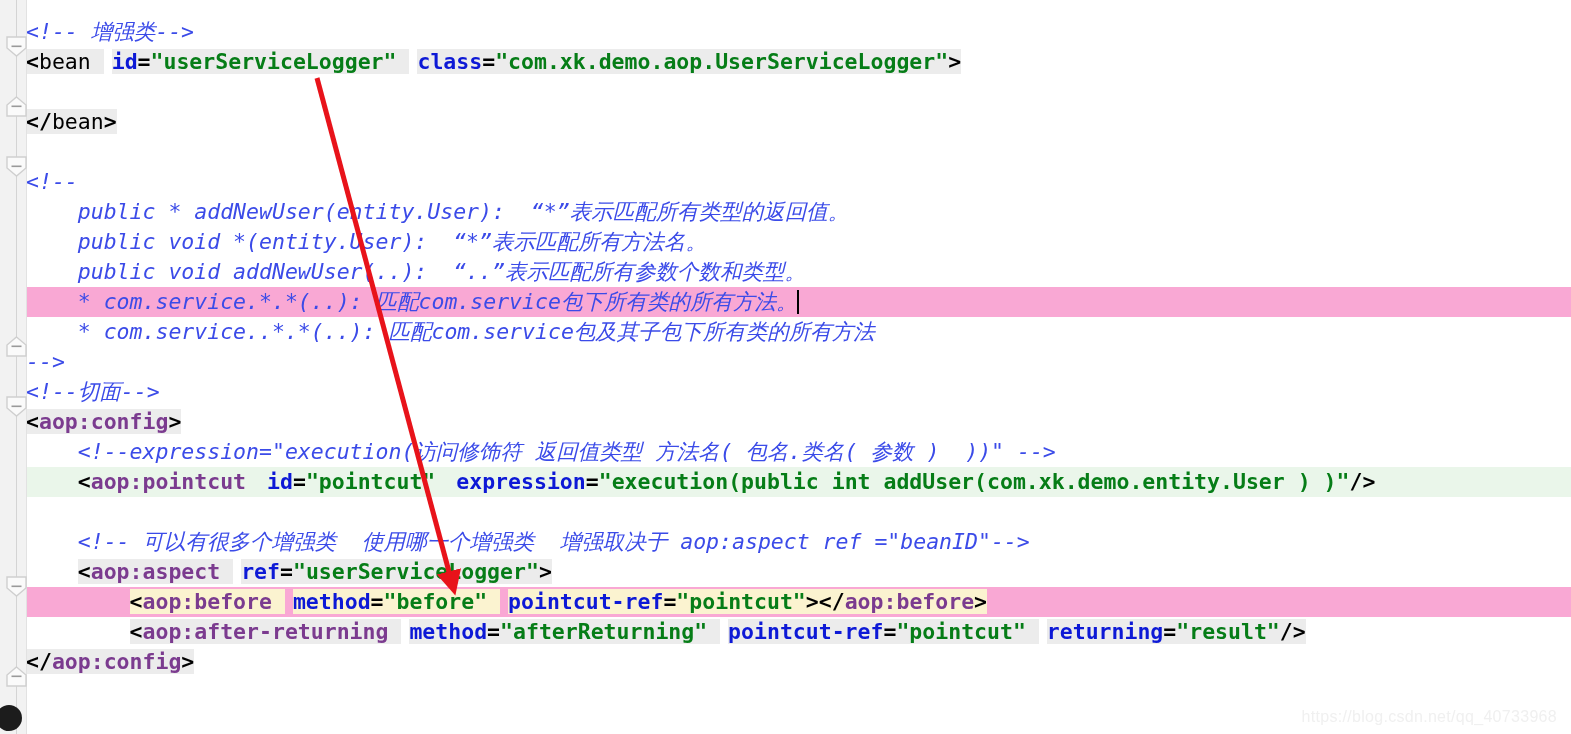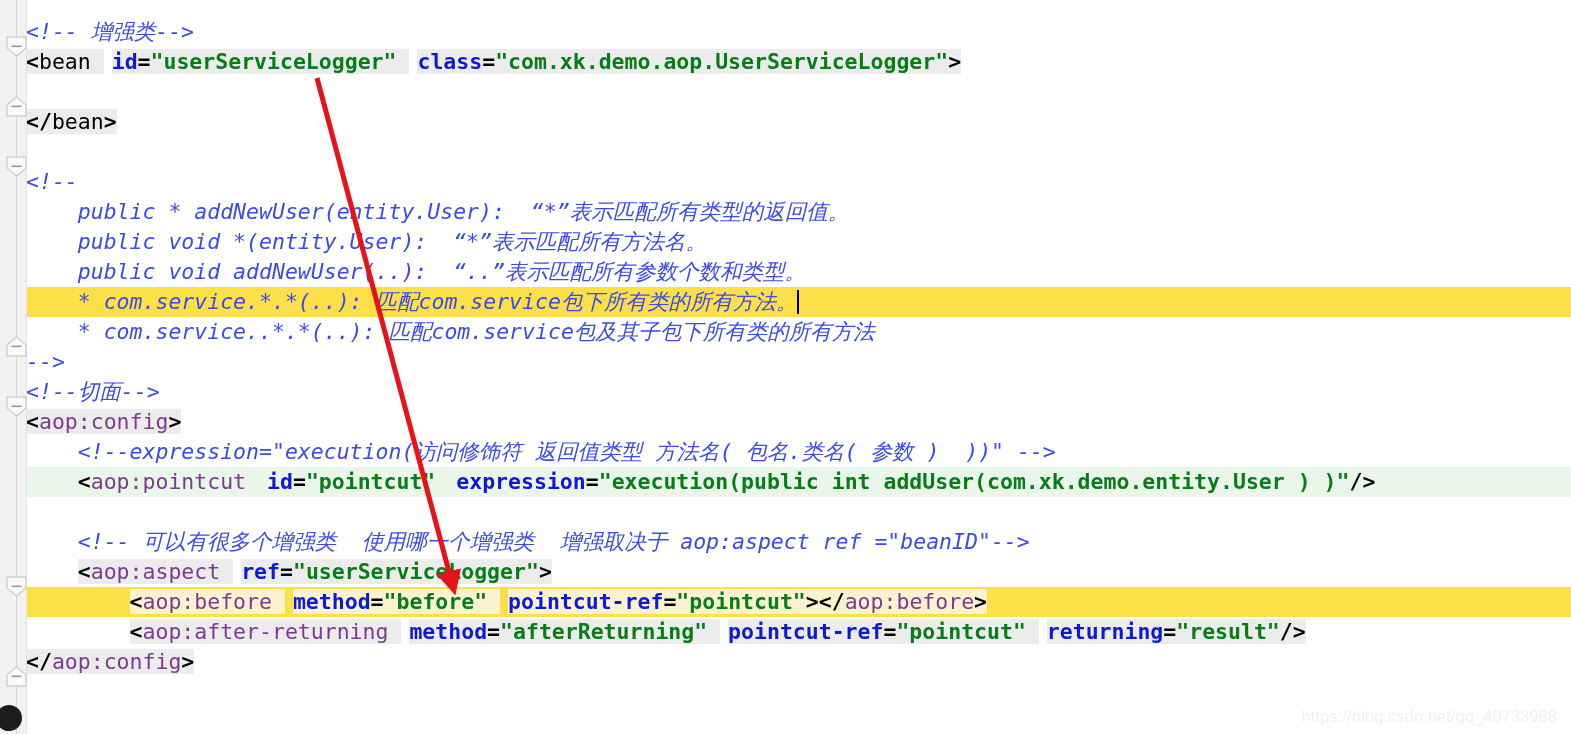--- a/index.html
+++ b/index.html
@@ -33,30 +33,30 @@
     padding-top:17px;
     box-sizing:border-box;
   }
   .line{
     height:30px;line-height:30px;
     font-size:21.5px;
     white-space:pre;
     position:relative;
   }
   
-  .row-cream{background:#fde047;}
+  .row-cream{background:#f9a8d4;}
   .row-green{background:#eaf6ea;}
   
   .hl{background:#ececec;}
   .hlg{background:#eaf6ea;}
   .hlc{background:#fbf3d0;}
   
   .cmt{color:#3b4be8;font-style:italic;}
   .tag{color:#000000;font-weight:normal;}
-  .tagns{color:#7b3b8f;font-weight:normal;}
+  .tagns{color:#7b3b8f;font-weight:bold;}
   .attr{color:#0d19d6;font-weight:bold;margin-left:8px;}
   .str{color:#067d17;font-weight:bold;}
   .plain{color:#000000;font-weight:bold;}
   .angle{color:#000000;font-weight:bold;}
   
   .caret{
     display:inline-block;width:2px;height:24px;background:#000;
     vertical-align:-5px;
   }
   

